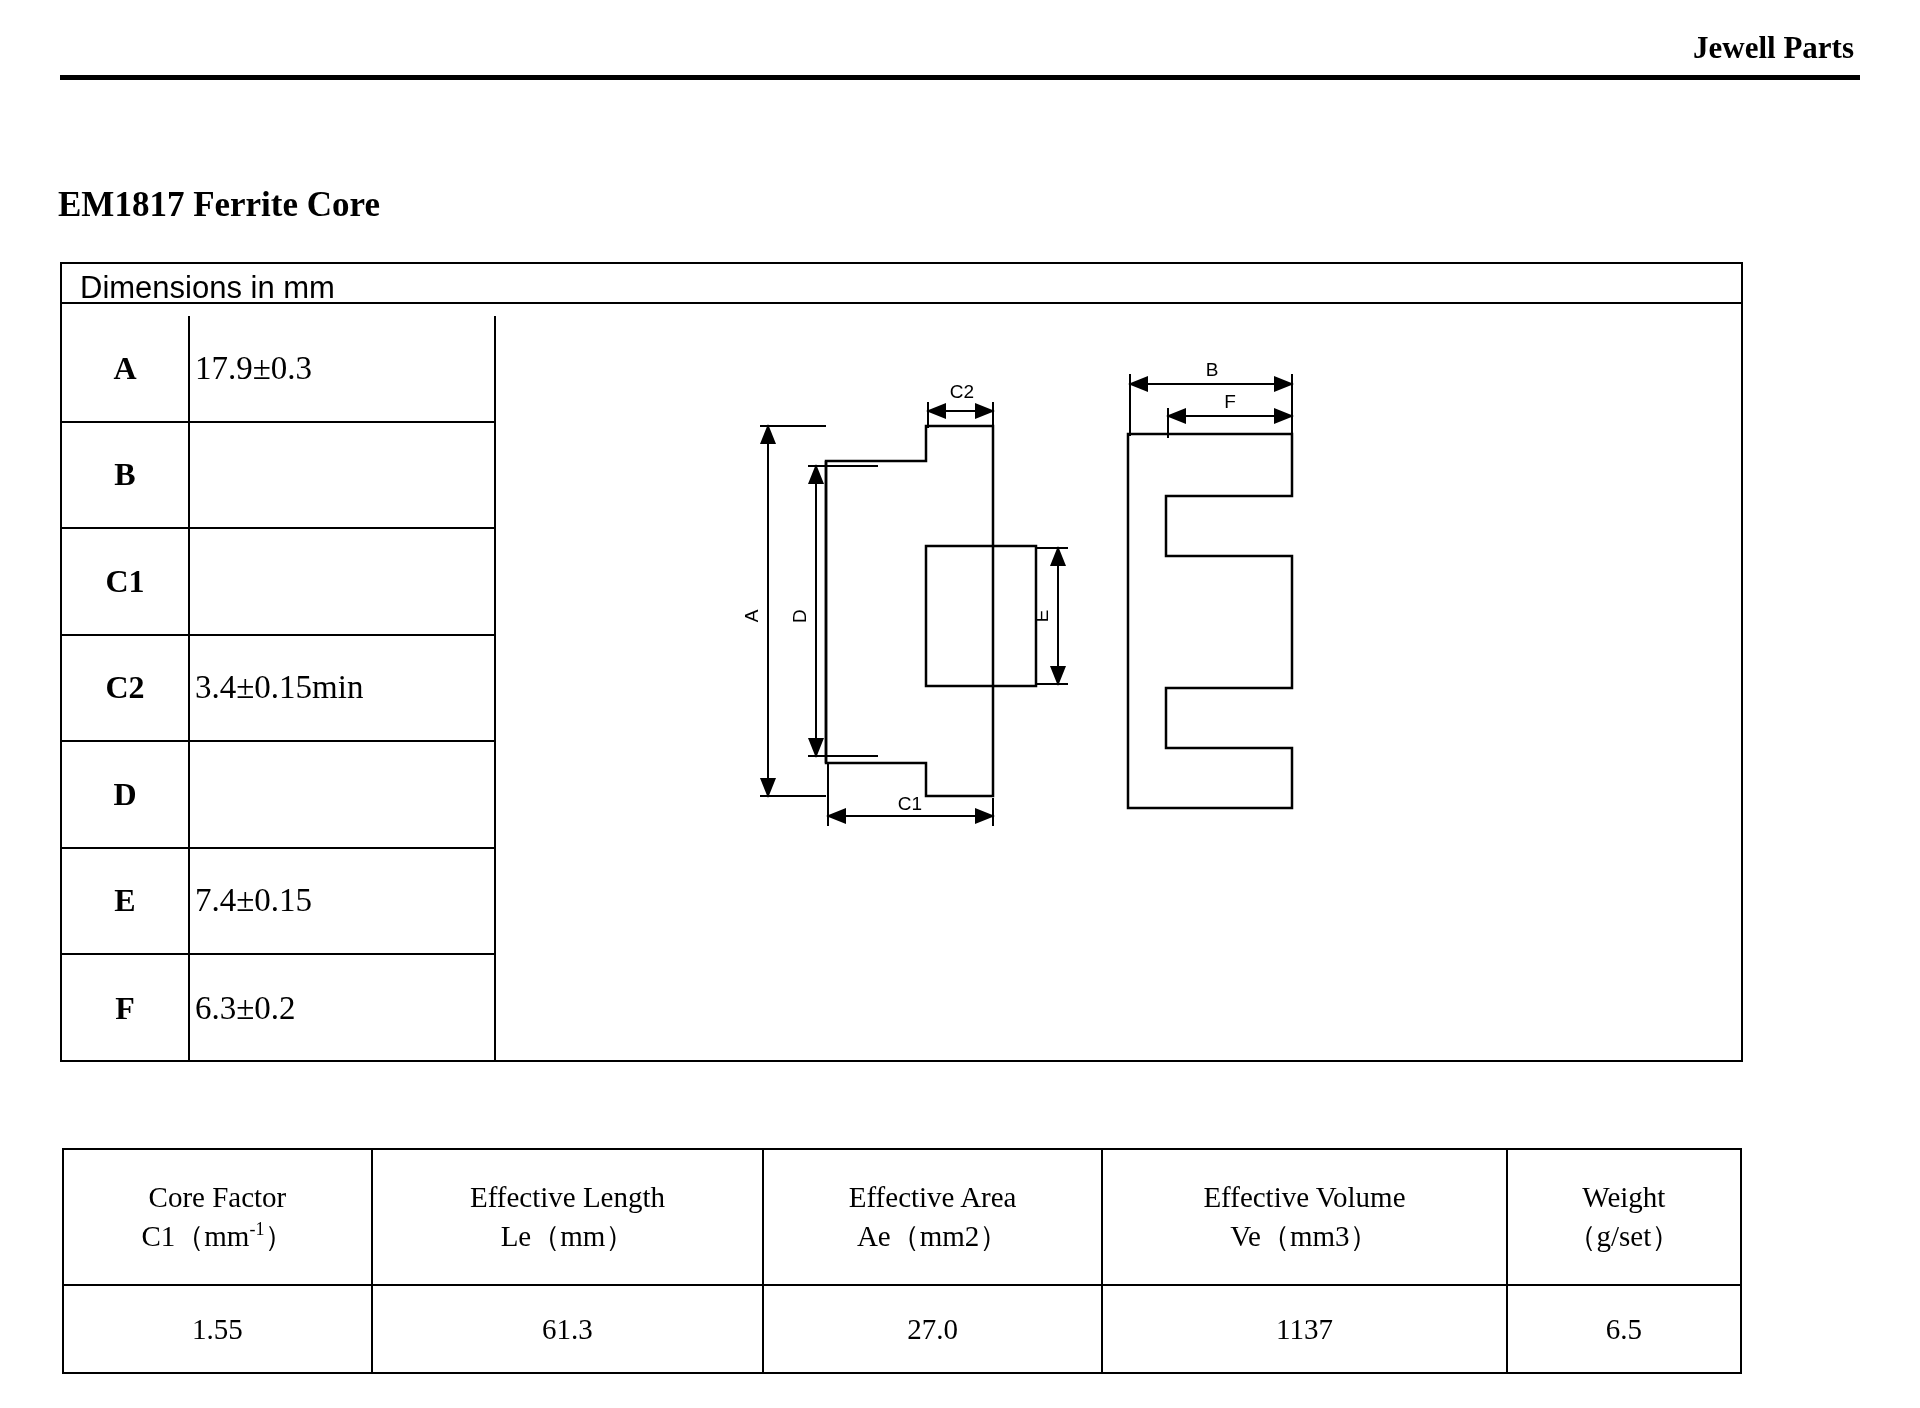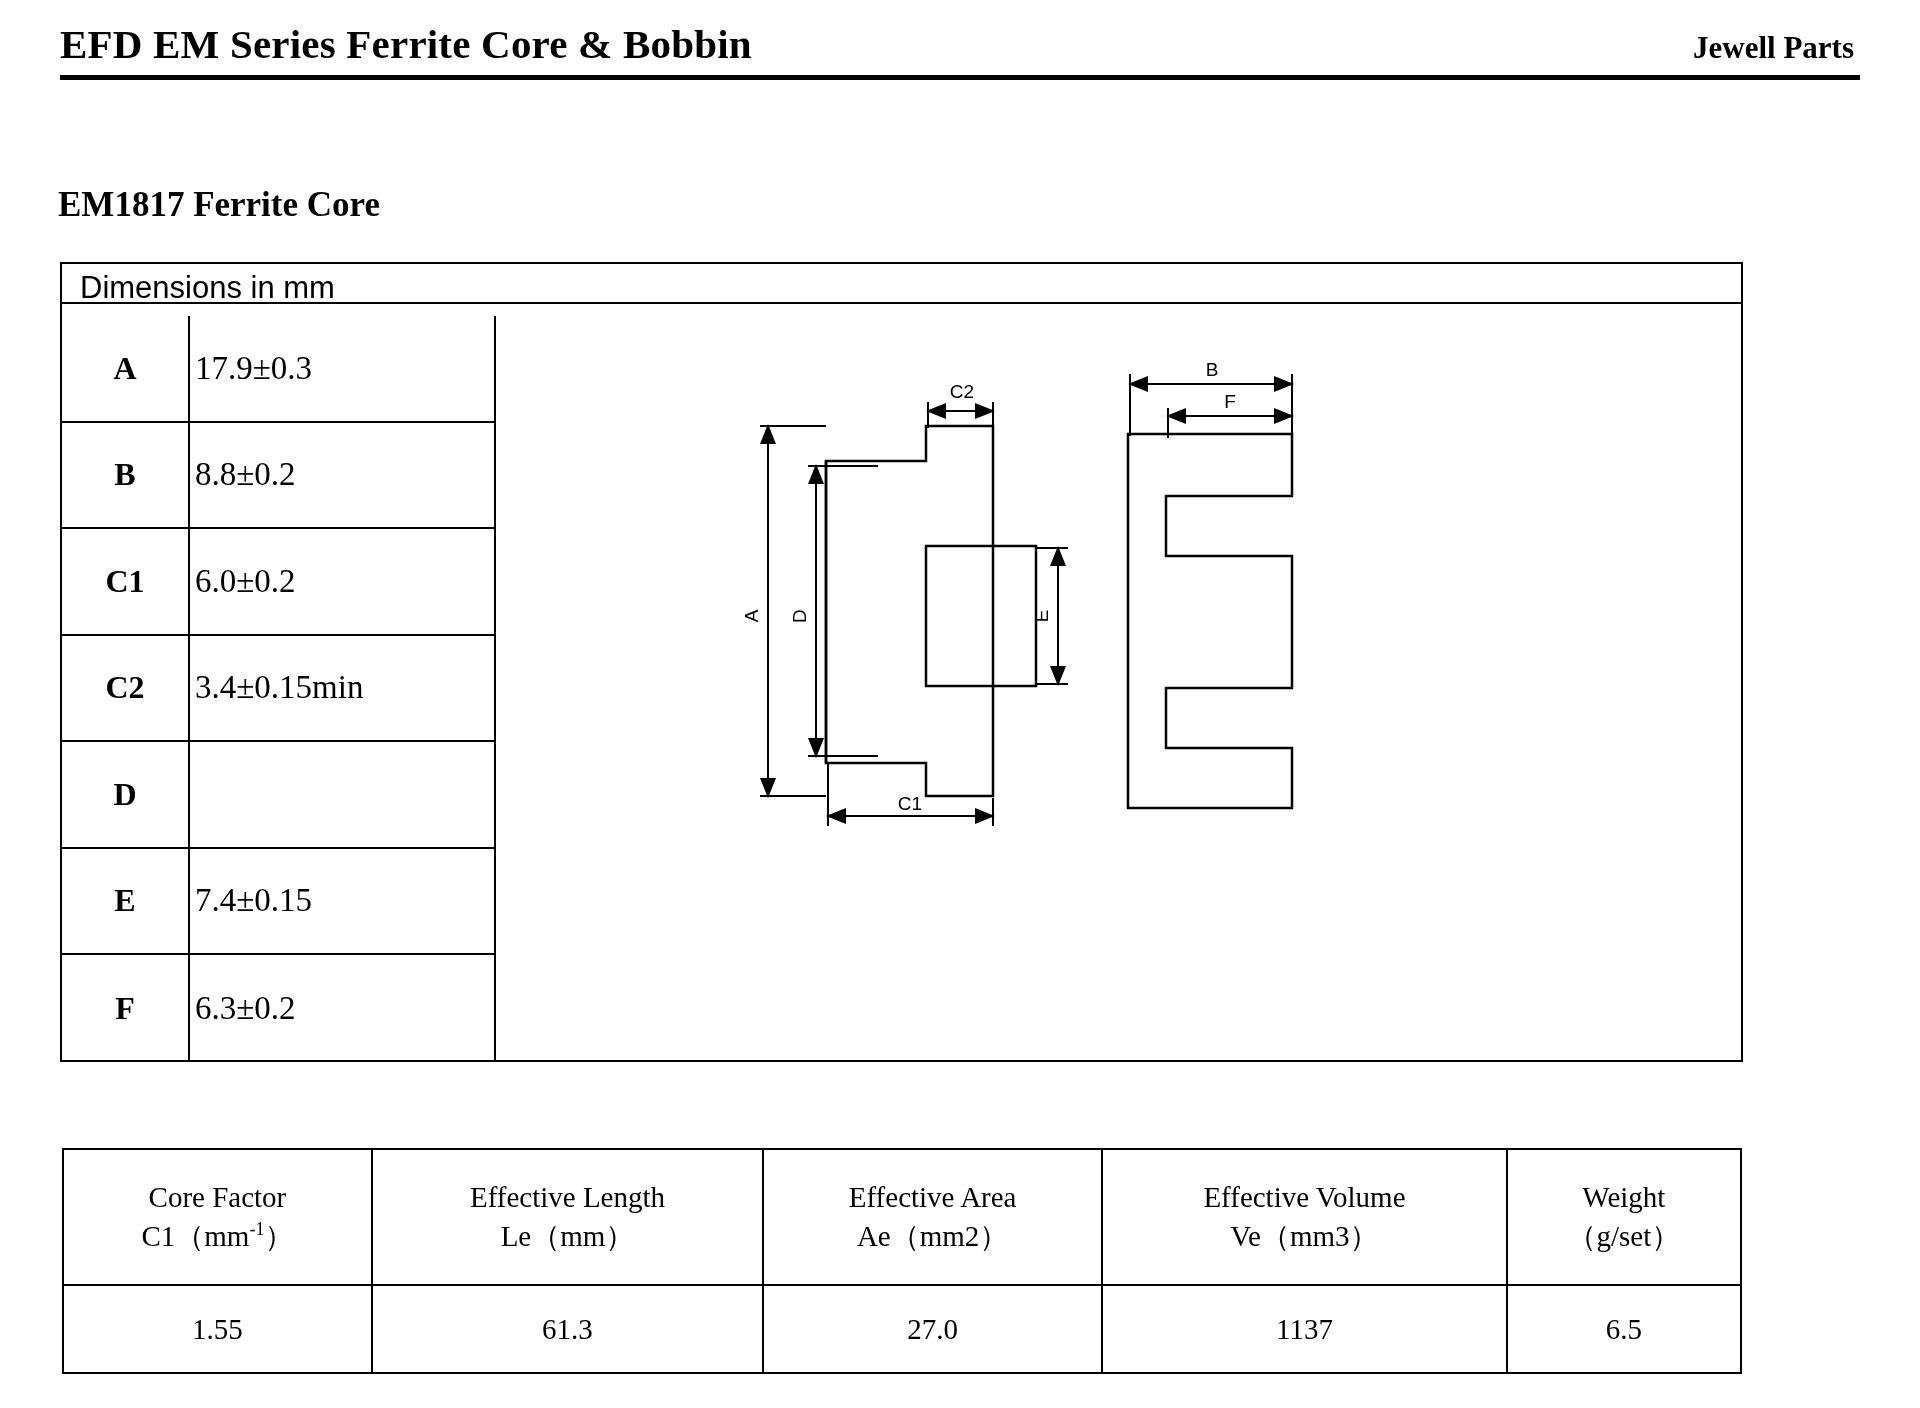--- a/index.html
+++ b/index.html
@@ -163,44 +163,41 @@
     font-size: 30px;
   }
   .prop-head-line1 { display: block; }
   .prop-head-line2 { display: block; }
   sup { font-size: 0.62em; vertical-align: super; }
 </style>
 </head>
 <body>
 
 <div class="header">
-  <div class="header-title">EFD EM Series Ferrite Core &amp; Bobbin</div>
   <div class="header-brand">Jewell Parts</div>
 </div>
 
 <div class="section-title">EM1817 Ferrite Core</div>
 
 <div class="dim-panel">
 
   <div class="dim-header">
     <div class="dim-header-text">Dimensions in mm</div>
   </div>
 
   <div class="dim-table">
     <div class="dim-row">
       <div class="dim-key">A</div>
       <div class="dim-val">17.9±0.3</div>
     </div>
     <div class="dim-row">
       <div class="dim-key">B</div>
-      <div class="dim-val">8.8±0.2</div>
     </div>
     <div class="dim-row">
       <div class="dim-key">C1</div>
-      <div class="dim-val">6.0±0.2</div>
     </div>
     <div class="dim-row">
       <div class="dim-key">C2</div>
       <div class="dim-val">3.4±0.15min</div>
     </div>
     <div class="dim-row">
       <div class="dim-key">D</div>
     </div>
     <div class="dim-row">
       <div class="dim-key">E</div>

